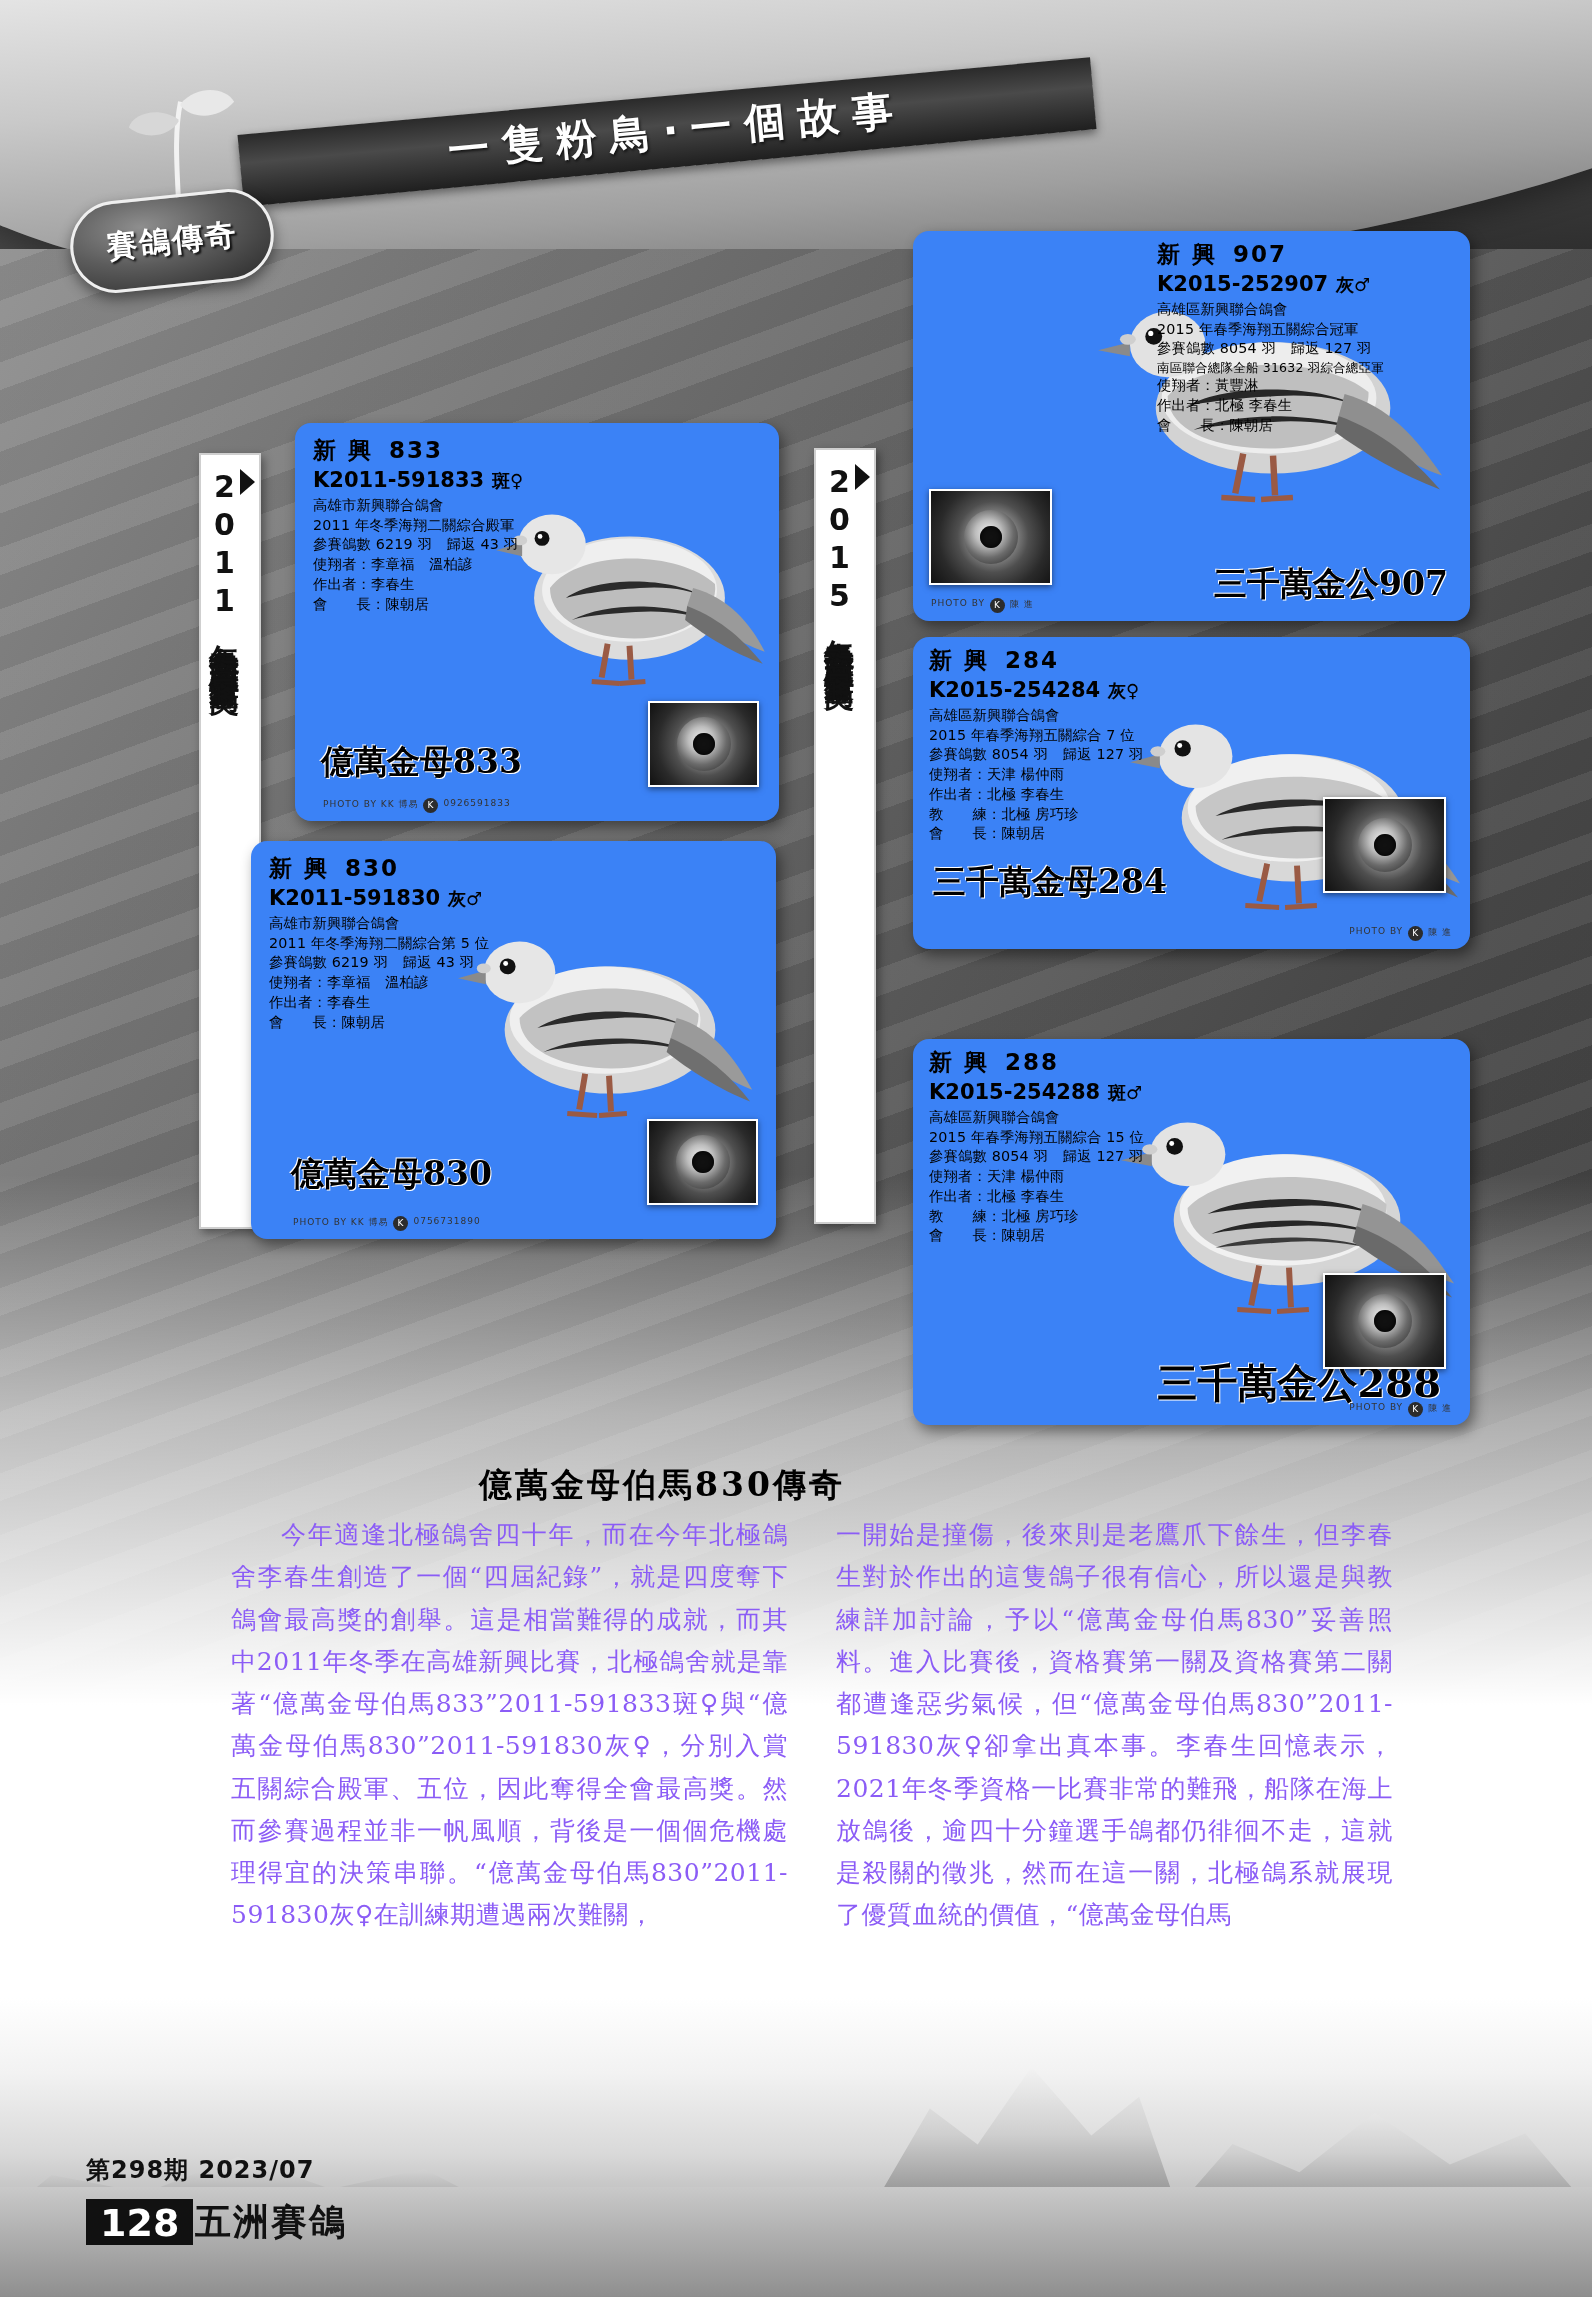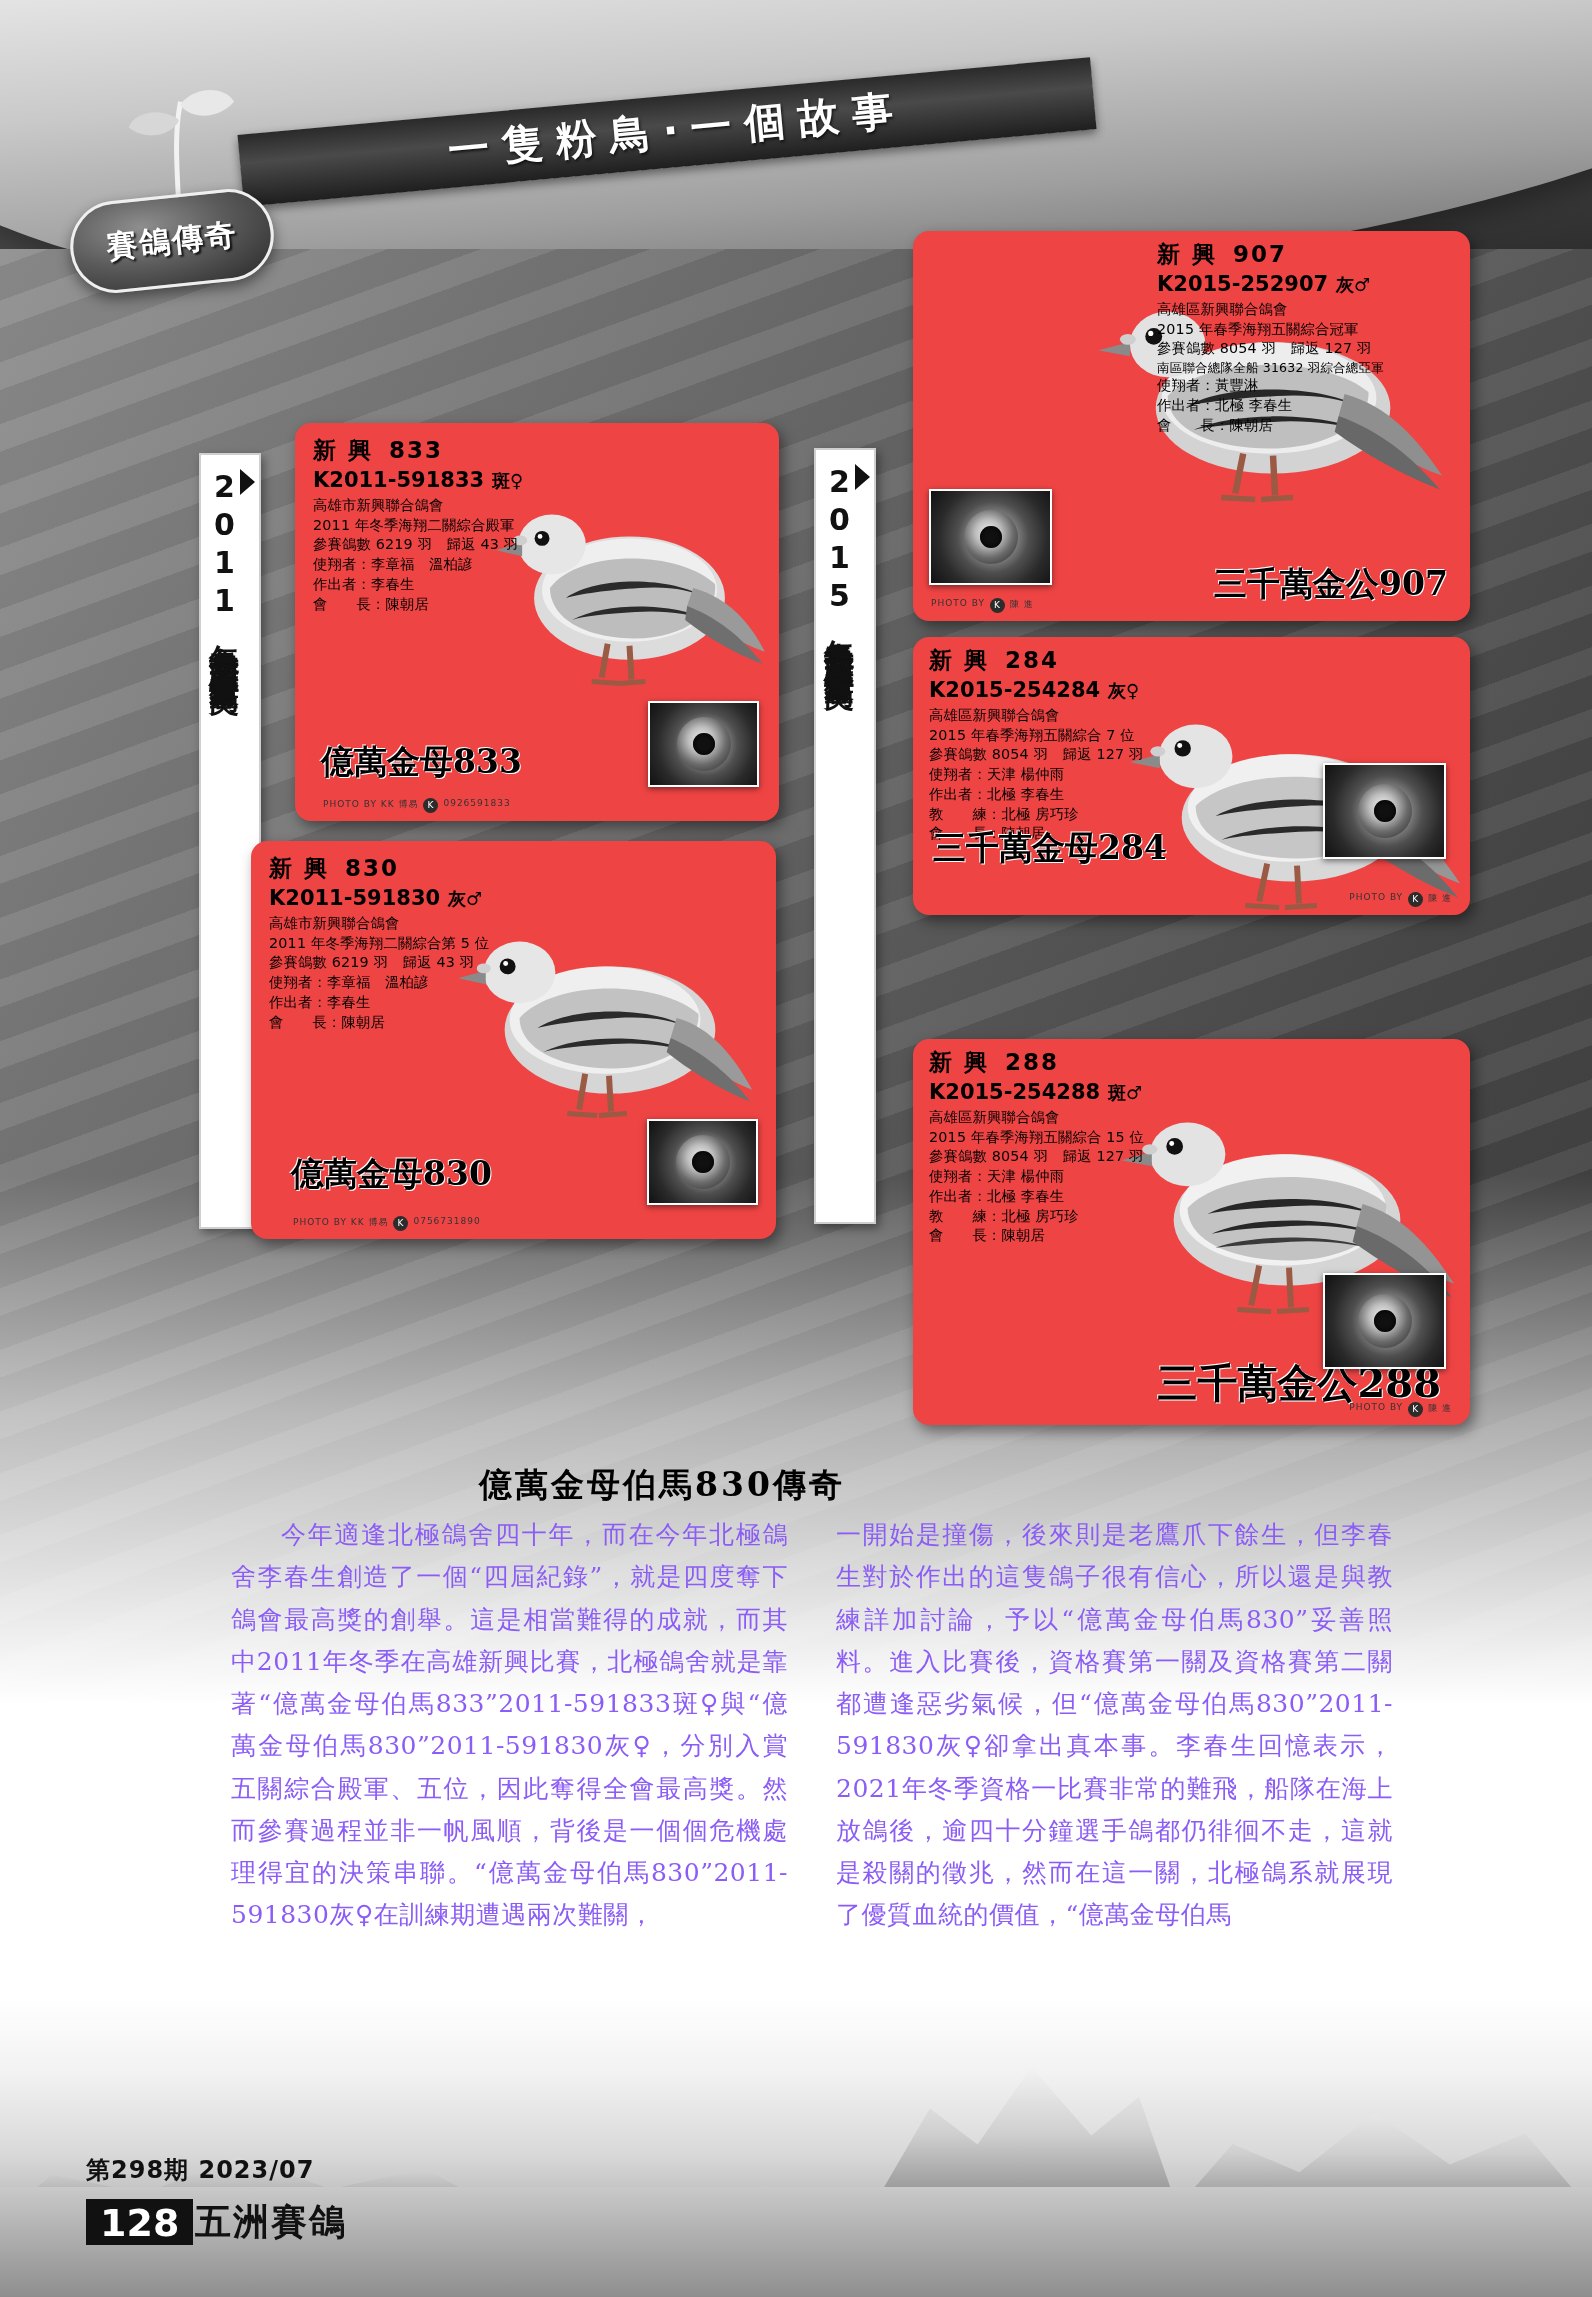--- a/index.html
+++ b/index.html
@@ -135,29 +135,29 @@
     border-left: 15px solid #111;
     border-top: 13px solid transparent;
     border-bottom: 13px solid transparent;
   }
   #vb-2011 { left: 199px; top: 453px; height: 776px; }
   #vb-2015 { left: 814px; top: 448px; height: 776px; }
 
   
   .card {
     position: absolute;
-    background: #ef4444;
+    background: #3b82f6;
     border-radius: 16px;
     box-shadow: 4px 6px 14px rgba(0,0,0,.45);
     overflow: hidden;
   }
   #card-833 { left: 295px; top: 423px;  width: 484px; height: 398px; }
   #card-830 { left: 251px; top: 841px;  width: 525px; height: 398px; }
   #card-907 { left: 913px; top: 231px;  width: 557px; height: 390px; }
-  #card-284 { left: 913px; top: 637px;  width: 557px; height: 278px; }
+  #card-284 { left: 913px; top: 637px;  width: 557px; height: 312px; }
   #card-288 { left: 913px; top: 1039px; width: 557px; height: 386px; }
 
   .card .info {
     position: absolute;
     left: 18px; top: 12px;
     width: 289px;
     color: #000;
     font-family: "DejaVu Sans", sans-serif;
   }
   .card.right .info { left: 16px; }

